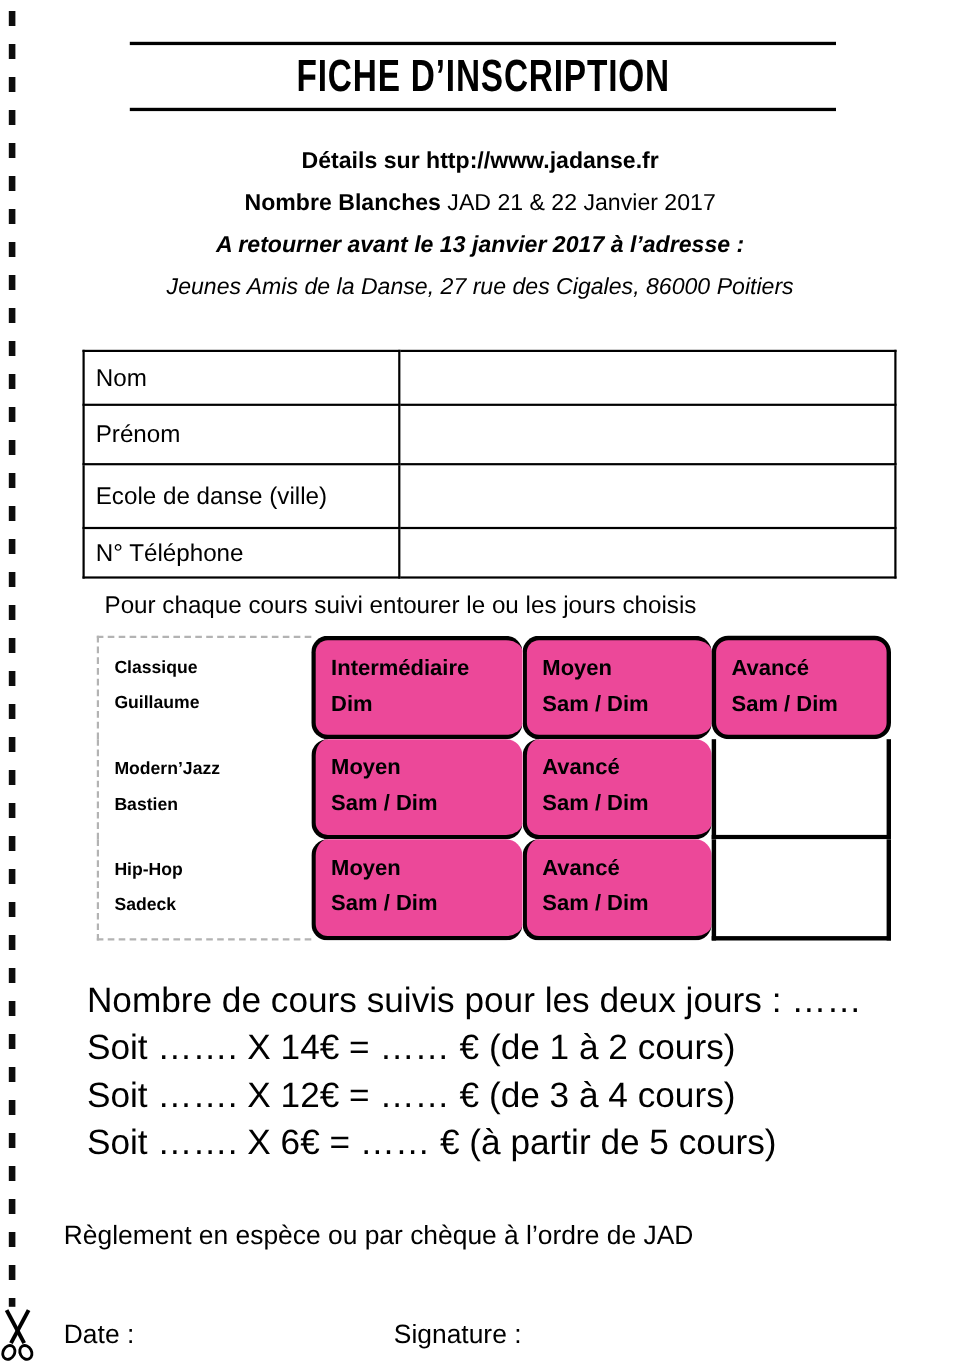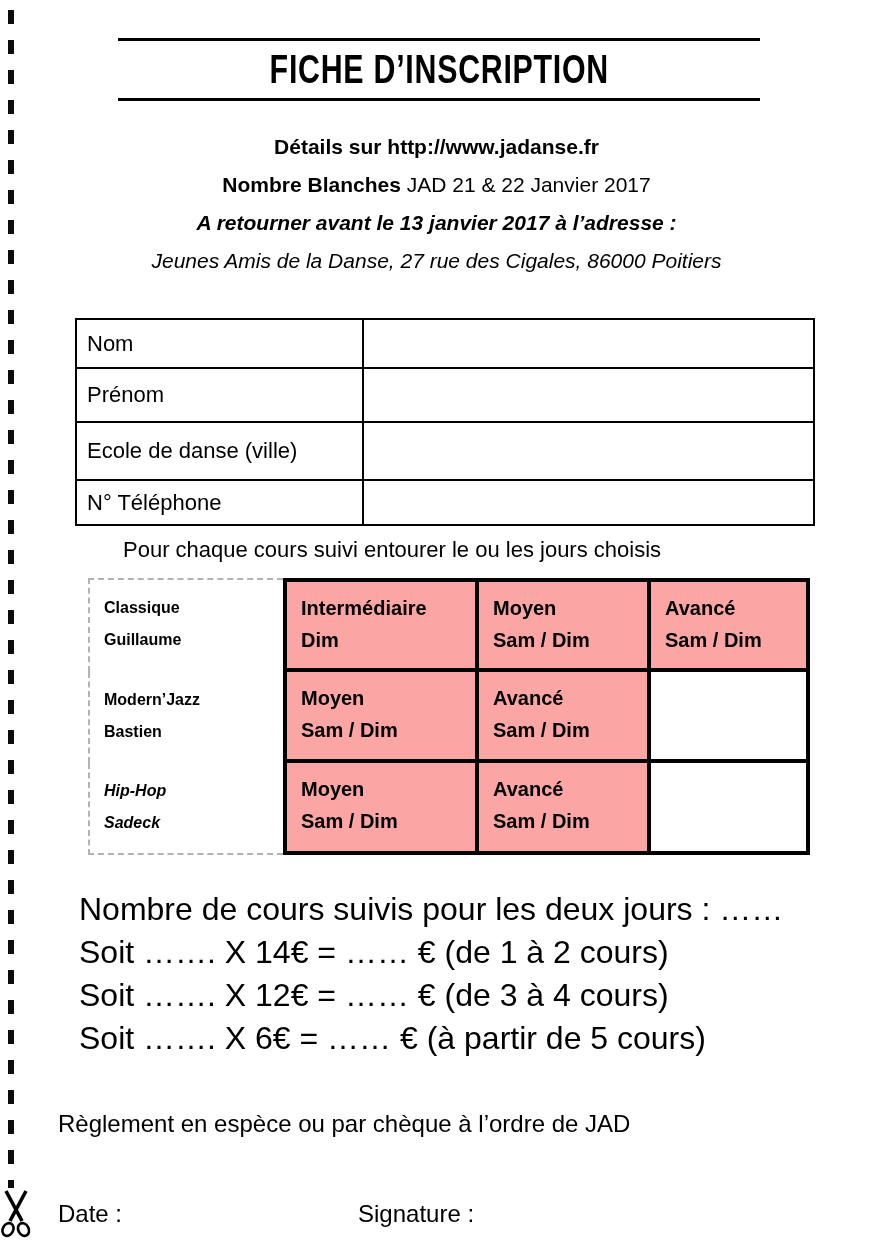--- a/index.html
+++ b/index.html
@@ -38,21 +38,21 @@
     position:absolute; left:75px; top:318px; width:740px;
     border-collapse:collapse; table-layout:fixed;
   }
   .fields-table td { border:2px solid #000; padding:0 0 0 10px; font-size:22px; vertical-align:middle; }
   .fields-table td.flabel { width:287px;margin-top:10px; }
   .fields-table tr.r0 { height:49px; }
   .fields-table tr.r1 { height:54px; }
   .fields-table tr.r2 { height:58px; }
   .fields-table tr.r3 { height:45px; }
 
-  .instruction { position:absolute; left:95px; top:537px; font-size:22px;margin-left:28px; }
+  .instruction { position:absolute; left:95px; top:537px; font-size:22px; }
 
   
   .courses-grid {
     position:absolute; left:88px; top:578px; display:grid;
     grid-template-columns:195px 192px 172px 163px;
     grid-template-rows:94px 91px 92px;
   }
   .courses-grid > div { box-sizing:border-box; }
   .cc {
     background:#fff; border-left:2px dashed #b3b3b3;
@@ -60,21 +60,21 @@
   }
   .cc.first  { border-top:2px dashed #b3b3b3; }
   .cc.last   { border-bottom:2px dashed #b3b3b3; }
   .oc {
     border-left:4px solid #000; border-bottom:4px solid #000;
     padding:10px 0 0 14px; font-weight:bold; font-size:20px; line-height:32px;
     background:#fff;
   }
   .oc.top       { border-top:4px solid #000; }
   .oc.rightmost { border-right:4px solid #000; }
-  .oc.shaded    { background:#fca5a5; }
+  .oc.shaded    { background:#ec4899;border-radius:15px; }
 
   
   .pricing { position:absolute; left:58px; top:888px; font-size:32px; line-height:43px;margin-left:21px; }
 
   
   .payment-line { position:absolute; left:58px; top:1110px; font-size:24px; }
   .date-sig { position:absolute; left:58px; top:1200px; width:720px; font-size:24px; }
   .date-sig .sig { position:absolute; left:300px; top:0; }
 </style>
 </head>
@@ -154,21 +154,21 @@
     </div>
     <div class="oc shaded">
       <div>Avancé</div>
       <div>Sam / Dim</div>
     </div>
     <div class="oc rightmost">
       <div></div>
       <div></div>
     </div>
 
-    <div class="cc last" style="grid-row:3;font-style:italic;">
+    <div class="cc last" style="grid-row:3;">
       <div>Hip-Hop</div>
       <div>Sadeck</div>
     </div>
     <div class="oc shaded">
       <div>Moyen</div>
       <div>Sam / Dim</div>
     </div>
     <div class="oc shaded">
       <div>Avancé</div>
       <div>Sam / Dim</div>

